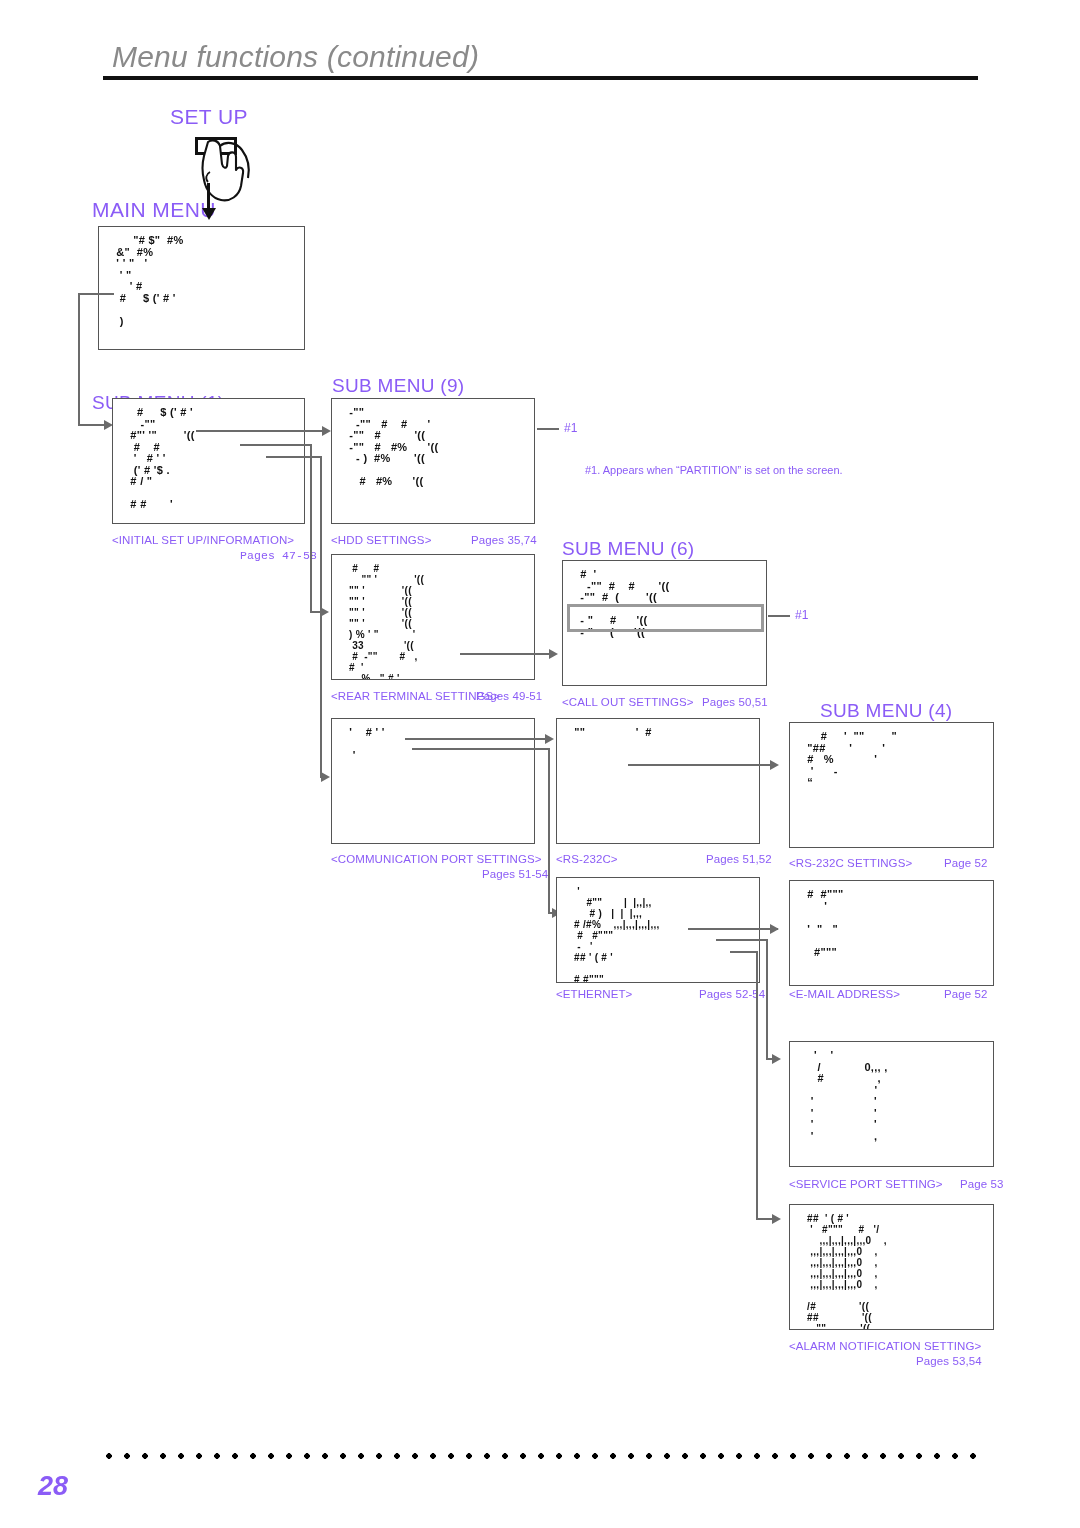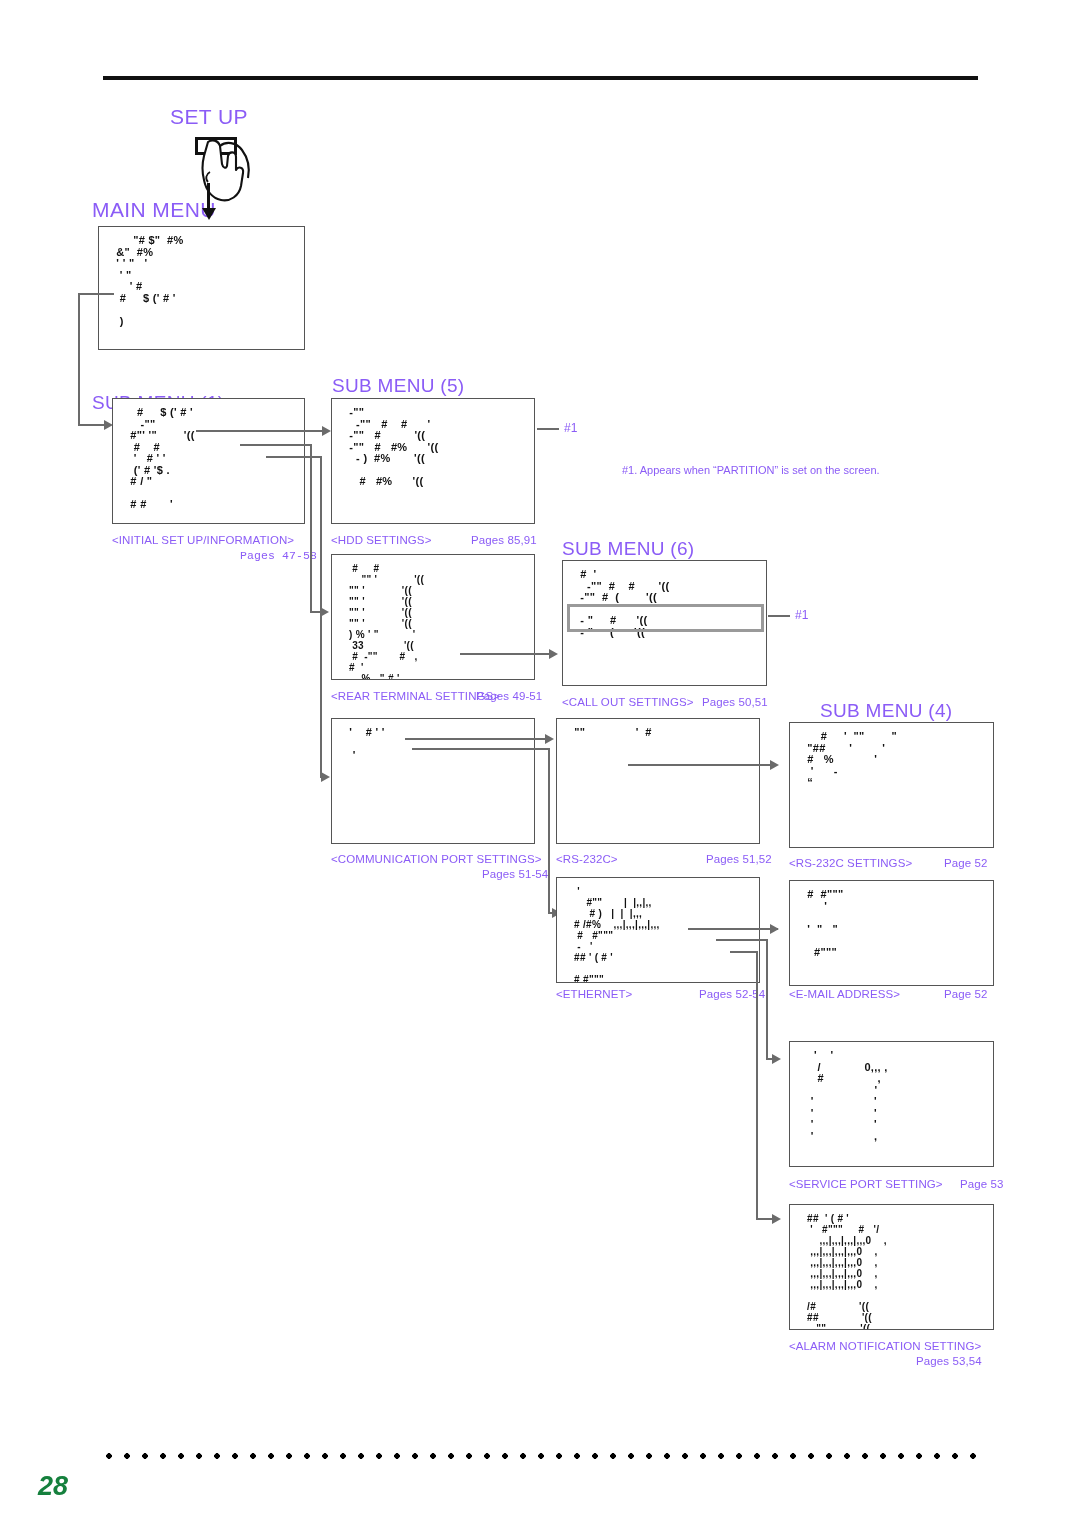--- a/index.html
+++ b/index.html
@@ -21,21 +21,21 @@
     position:absolute;left:103px;top:76px;width:875px;height:4px;
     background:#111;
   }
 
   
   .lbl{position:absolute;white-space:nowrap;color:#8b5cf6;}
   .menu-head{font-size:21px;letter-spacing:.4px;}
   .sub-head{font-size:19px;letter-spacing:.3px;}
   .cap{font-size:11.5px;letter-spacing:.1px;}
   .cap-r{font-size:11.5px;letter-spacing:.1px;}
-  .note{font-size:11px;margin-left:37px;}
+  .note{font-size:11px;}
   .mark{font-size:12px;}
 
   
   .box{position:absolute;border:1.6px solid #555;background:#fff;box-sizing:border-box;}
   .box .scr{
     position:absolute;left:0;top:0;right:0;bottom:0;
     font-family:"Liberation Sans", sans-serif;
     font-size:11px;line-height:11.5px;
     color:#111;white-space:pre;overflow:hidden;
     padding:8px 0 0 14px;font-weight:bold;letter-spacing:.3px;
@@ -64,28 +64,29 @@
   }
 
   
   .dots{
     position:absolute;left:100px;top:1452px;width:880px;height:8px;
     background-image:radial-gradient(circle, #000 2.6px, rgba(0,0,0,0) 3px);
     background-size:18px 8px;background-repeat:repeat-x;
   }
   .pageno{
     position:absolute;left:38px;top:1471px;
-    font-size:27px;font-style:italic;font-weight:bold;color:#15803d;
+    font-size:27px;font-style:italic;font-weight:bold;color:#8b5cf6;
   }
 </style>
 </head>
 <body>
 
 <div class="page">
 
+  <div class="hdr-title">Menu functions (continued)</div>
   <div class="hdr-rule"></div>
 
   <div class="lbl menu-head" style="left:170px;top:105px;">SET UP</div>
   <div class="btn" style="left:195px;top:137px;width:42px;height:18px;"></div>
 
   <svg style="position:absolute;left:180px;top:130px;" width="110" height="80" viewBox="0 0 110 80">
     <path d="M28 12 C32 9, 38 10, 40 16 L42 34 C43 38, 46 39, 47 36 L48 26
              C49 21, 56 21, 56 27 L56 40 C58 36, 64 37, 63 43
              L61 56 C59 66, 50 72, 41 70 C32 68, 26 60, 24 50
              C22 42, 22 34, 24 26 Z" fill="#fff" stroke="#111" stroke-width="2.1" stroke-linejoin="round"></path>
@@ -137,32 +138,32 @@
   <div class="h" style="left:240px;top:444px;width:72px;"></div>
   <div class="v" style="left:310px;top:444px;height:168px;"></div>
   <div class="h" style="left:310px;top:611px;width:14px;"></div>
   <div class="arr" style="left:320px;top:607px;"></div>
 
   <div class="h" style="left:266px;top:456px;width:56px;"></div>
   <div class="v" style="left:320px;top:456px;height:321px;"></div>
   <div class="h" style="left:320px;top:776px;width:6px;"></div>
   <div class="arr" style="left:321px;top:772px;"></div>
 
-  <div class="lbl sub-head" style="left:332px;top:375px;">SUB MENU  (5)</div>
+  <div class="lbl sub-head" style="left:332px;top:375px;">SUB MENU  (9)</div>
   <div class="box" style="left:331px;top:398px;width:204px;height:126px;">
     <div class="scr"> -""
    -""   #    #      '
  -""   #          '((
  -""   #   #%      '((
    - )  #%       '((
 
     #   #%      '((</div>
   </div>
   <div class="lbl cap" style="left:331px;top:534px;">&lt;HDD SETTINGS&gt;</div>
-  <div class="lbl cap-r" style="left:471px;top:534px;">Pages 85,91</div>
+  <div class="lbl cap-r" style="left:471px;top:534px;">Pages 35,74</div>
 
   <div class="tick" style="left:537px;top:428px;width:22px;"></div>
   <div class="lbl mark" style="left:564px;top:421px;">#1</div>
   <div class="lbl note" style="left:585px;top:464px;">#1. Appears when “PARTITION” is set on the screen.</div>
 
   <div class="box" style="left:331px;top:554px;width:204px;height:126px;">
     <div class="scr small">  #     #
      "" '            '((
  "" '            '((
  "" '            '((

